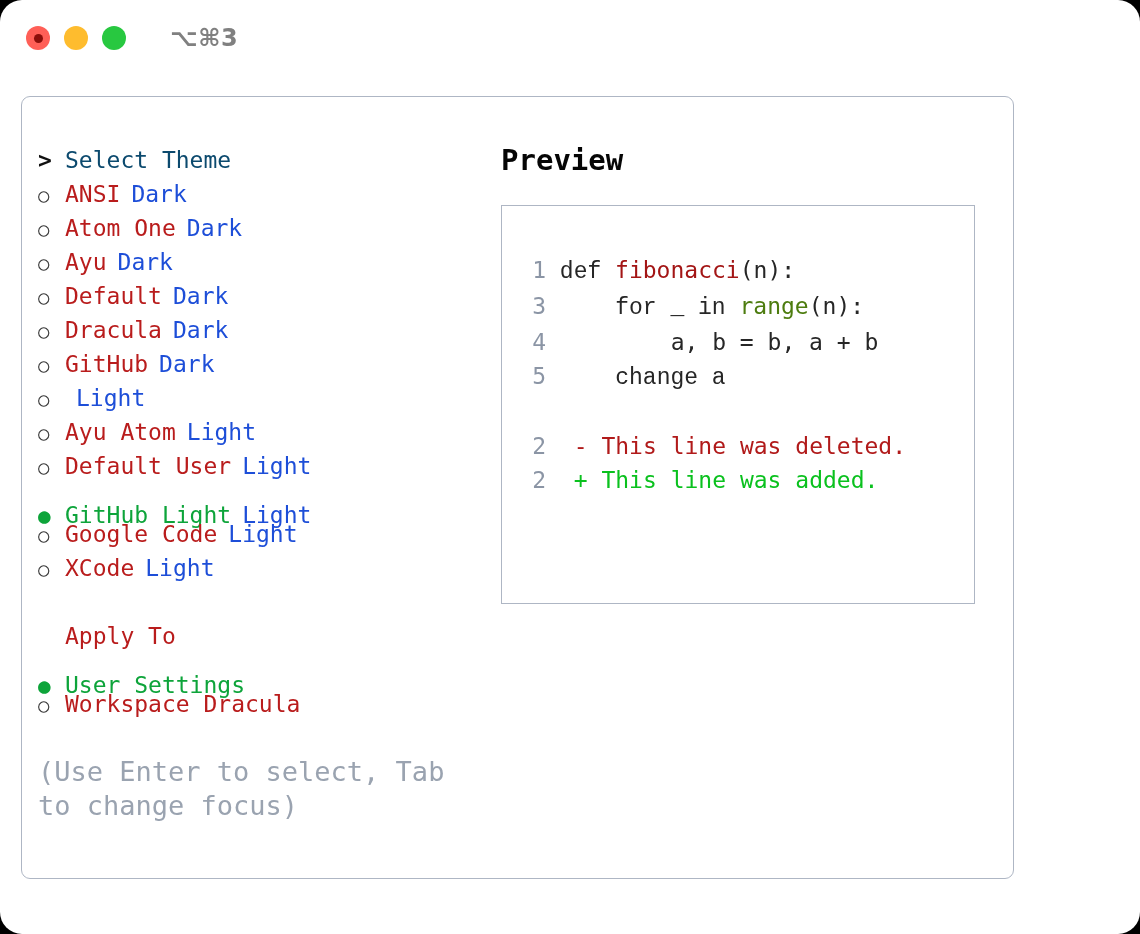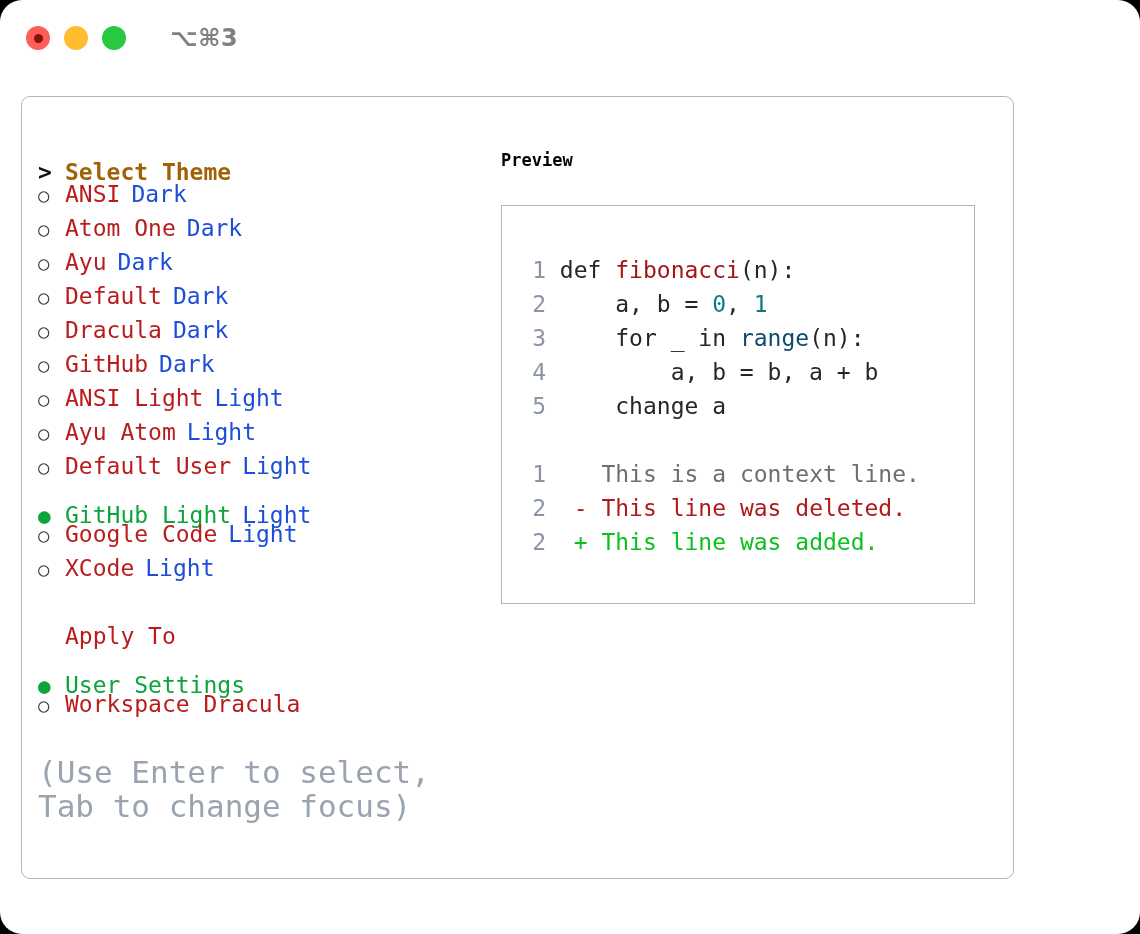--- a/index.html
+++ b/index.html
@@ -116,46 +116,46 @@
     font-weight: bold;
     font-size: 23px;
   }
   .marker.dot-sel {
     color: #0da43a;
     font-size: 21px;
   }
   .marker.blank { color: transparent; }
 
   .row-title { color: #b91c1c; }
-  .row-title.bold { font-weight: bold; color: #a16207; margin-top: 12px; }
+  .row-title.bold { font-weight: normal; color: #0c4a6e; }
   .row-title.selected { color: #0da43a; margin-top: 15px; }
   .row-suffix {
     color: #1d4ed8;
     margin-left: 11px;
   }
 
   .spacer-sm { height: 34px; }
 
   .hint {
     margin-top: 34px;
-    font-size: 31px;
+    font-size: 27px;
     line-height: 34px;
     color: #9aa3b0;
     width: 420px;
   }
 
   
   .right-col {
     position: absolute;
     left: 479px;
     top: 46px;
     width: 480px;
   }
   .preview-title {
-    font-size: 17px;
+    font-size: 29px;
     font-weight: bold;
     color: #050505;
     line-height: 34px;
   }
   .preview-box {
     margin-top: 28px;
     width: 474px;
     height: 399px;
     box-sizing: border-box;
     border: 1.6px solid #aeb6c4;
@@ -169,24 +169,24 @@
     color: #262626;
   }
   .lineno {
     display: inline-block;
     width: 26px;
     text-align: right;
     color: #8b95a5;
   }
   .code-gap { height: 34px; }
 
-  .tok-kw   { color: #262626; }
+  .tok-kw   { color: #262626; font-family: Liberation Mono, monospace; }
   .tok-fn   { color: #a31515; }
   .tok-num  { color: #0a7d7d; }
-  .tok-call { color: #0c4a6e; }
+  .tok-call { color: #4d7c0f; }
   .tok-plain{ color: #262626; }
 
   .diff-ctx { color: #6e6e6e; }
   .diff-del { color: #b11a1a; }
   .diff-add { color: #0ac11e; }
 </style>
 </head>
 <body>
 
 <div class="window">
@@ -234,21 +234,20 @@
               <span class="row-title">Dracula</span>
               <span class="row-suffix">Dark</span>
             </div>
             <div class="list-row">
               <span class="marker">○</span>
               <span class="row-title">GitHub</span>
               <span class="row-suffix">Dark</span>
             </div>
             <div class="list-row">
               <span class="marker">○</span>
-              <span class="row-title">ANSI Light</span>
               <span class="row-suffix">Light</span>
             </div>
             <div class="list-row">
               <span class="marker">○</span>
               <span class="row-title">Ayu Atom</span>
               <span class="row-suffix">Light</span>
             </div>
             <div class="list-row">
               <span class="marker">○</span>
               <span class="row-title">Default User</span>
@@ -289,28 +288,26 @@
           </div>
 
         <div class="hint">(Use Enter to select, Tab to change focus)</div>
       </div>
 
       <div class="right-col">
         <div class="preview-title">Preview</div>
         <div class="preview-box">
           <div id="code-block">
               <div class="code-line"><span class="lineno">1</span> <span class="tok-kw">def </span><span class="tok-fn">fibonacci</span><span class="tok-plain">(n):</span></div>
-              <div class="code-line"><span class="lineno">2</span>     <span class="tok-plain">a, b = </span><span class="tok-num">0</span><span class="tok-plain">, </span><span class="tok-num">1</span></div>
               <div class="code-line"><span class="lineno">3</span>     <span class="tok-kw">for _ in </span><span class="tok-call">range</span><span class="tok-plain">(n):</span></div>
               <div class="code-line"><span class="lineno">4</span>         <span class="tok-plain">a, b = b, a + b</span></div>
               <div class="code-line"><span class="lineno">5</span>     <span class="tok-kw">change a</span></div>
             </div>
           <div class="code-gap"></div>
           <div id="diff-block">
-              <div class="code-line"><span class="lineno">1</span>  <span class="diff-ctx"> </span> <span class="diff-ctx">This is a context line.</span></div>
               <div class="code-line"><span class="lineno">2</span>  <span class="diff-del">-</span> <span class="diff-del">This line was deleted.</span></div>
               <div class="code-line"><span class="lineno">2</span>  <span class="diff-add">+</span> <span class="diff-add">This line was added.</span></div>
             </div>
         </div>
       </div>
 
     </div>
   </div>
 </div>
 

